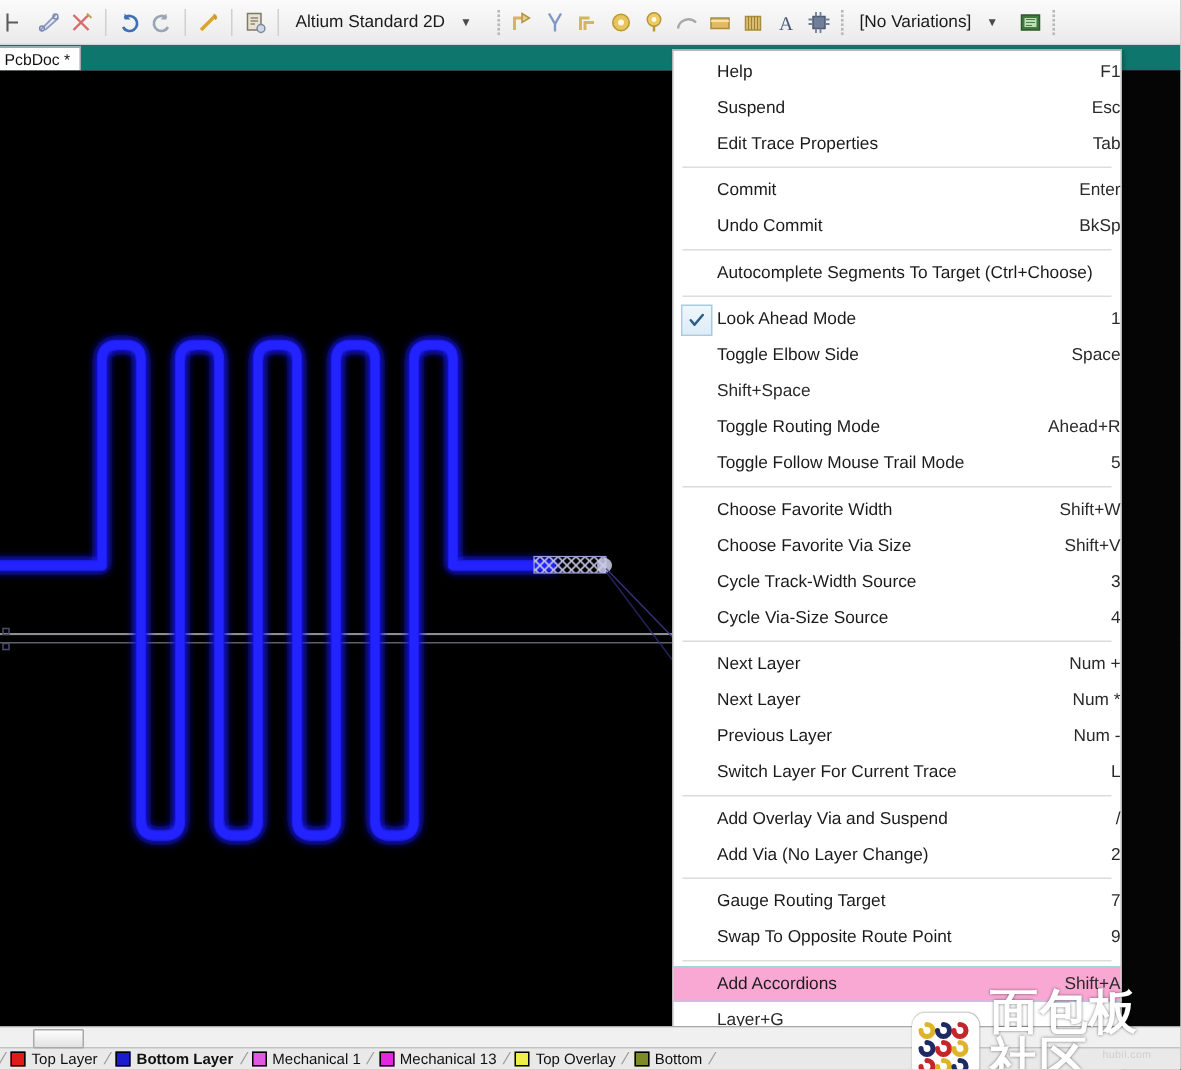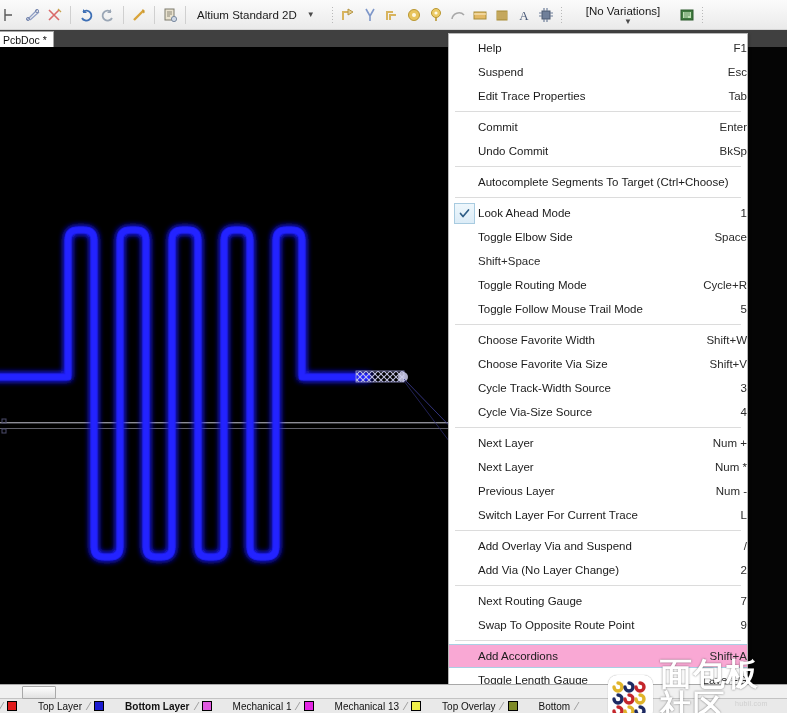--- a/index.html
+++ b/index.html
@@ -50,31 +50,31 @@
     display: inline-flex; align-items: center;
     font-size: 11.5px; color: #1a1a1a;
     padding: 0 2px 0 6px;
     flex: 0 0 auto;
     white-space: nowrap;
   }
   .tb-combo .caret {
     margin-left: 10px; font-size: 8px; color: #4a4a4a;
   }
   .combo-wide { min-width: 128px; }
-  .combo-var { min-width: 100px; flex-direction: column; }
+  .combo-var { min-width: 100px; }
   .combo-blank { min-width: 118px; justify-content: flex-end; padding-right: 4px;}
 
   
   .tb-icon svg { display:block; }
 
   
   .tabbar {
     position: absolute; left: 0; top: 30px;
     width: 787px; height: 17px;
-    background: #404040;
+    background: #0f766e;
     border-bottom: 1px solid #9a9a9a;
   }
   .doctab {
     position: absolute; left: -6px; top: 1px;
     height: 16px;
     background: #ffffff;
     border: 1px solid #a6a6a6;
     border-bottom: none;
     font-size: 10.5px;
     color: #111;
@@ -114,21 +114,21 @@
     position:absolute; left:22px; top:1px; width:32px; height:11px;
     background: linear-gradient(to bottom,#fdfdfd,#e2e2e2);
     border:1px solid #a9a9a9; border-radius:1px;
   }
   .layertabs {
     position:absolute; left:0; top:13px; height:16px;
     display:flex; align-items:center; font-size:10px; color:#101010;
     white-space:nowrap;
   }
   .ltab {
-    display:flex; align-items:center; gap:21px;
+    display:flex; align-items:center; gap:4px;
     padding: 0 5px 0 4px;
     height:15px;
   }
   .ltab .sw { width:8px; height:8px; display:inline-block; border:1px solid #000; }
   .ltab.active { font-weight: bold; }
   .ldiv { color:#9a9a9a; font-size:11px; transform: skewX(-18deg); }
 
   
   .menu {
     position: absolute;
@@ -449,21 +449,21 @@
       </div>
       <div class="mi">
         <span class="lbl">Toggle Elbow Side</span>
         <span class="sc">Space</span>
       </div>
       <div class="mi">
         <span class="sc">Shift+Space</span>
       </div>
       <div class="mi">
         <span class="lbl">Toggle Routing Mode</span>
-        <span class="sc">Cycle+R</span>
+        <span class="sc">Ahead+R</span>
       </div>
       <div class="mi">
         <span class="lbl">Toggle Follow Mouse Trail Mode</span>
         <span class="sc">5</span>
       </div>
       <div class="msep"></div>
       <div class="mi">
         <span class="lbl">Choose Favorite Width</span>
         <span class="sc">Shift+W</span>
       </div>
@@ -500,34 +500,33 @@
       <div class="mi">
         <span class="lbl">Add Overlay Via and Suspend</span>
         <span class="sc">/</span>
       </div>
       <div class="mi">
         <span class="lbl">Add Via (No Layer Change)</span>
         <span class="sc">2</span>
       </div>
       <div class="msep"></div>
       <div class="mi">
-        <span class="lbl">Next Routing Gauge</span>
+        <span class="lbl">Gauge Routing Target</span>
         <span class="sc">7</span>
       </div>
       <div class="mi">
         <span class="lbl">Swap To Opposite Route Point</span>
         <span class="sc">9</span>
       </div>
       <div class="msep"></div>
       <div class="mi sel">
         <span class="lbl">Add Accordions</span>
         <span class="sc">Shift+A</span>
       </div>
       <div class="mi">
-        <span class="lbl">Toggle Length Gauge</span>
         <span class="sc">Layer+G</span>
       </div>
       <div class="mi">
         <span class="lbl">Cycle Glossing Effort</span>
         <span class="sc"></span>
       </div>
     </div>
 
   <div class="statusbar">
     <div class="hscroll">

